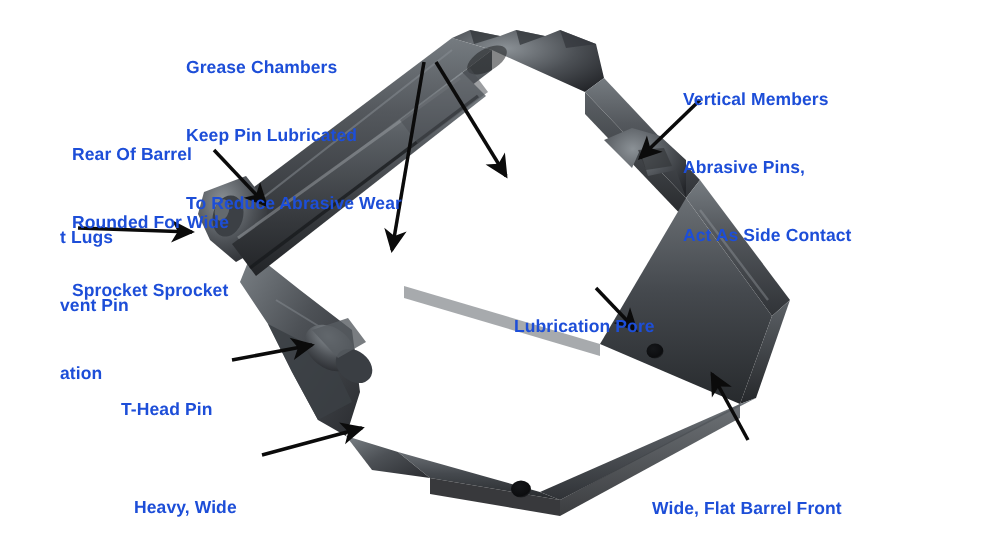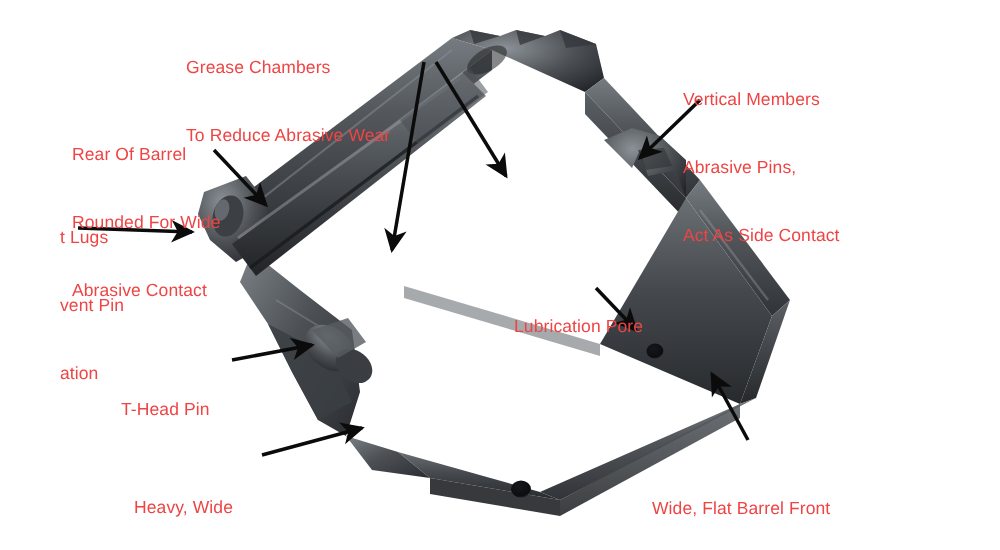--- a/index.html
+++ b/index.html
@@ -15,22 +15,22 @@
     background:#ffffff;
     overflow:hidden;
   }
   #art{
     position:absolute;
     left:0; top:0;
     width:1000px; height:550px;
   }
   .callout{
     position:absolute;
-    color:#ef4444;
-    font-weight:normal;
+    color:#1d4ed8;
+    font-weight:bold;
     font-size:17.5px;
     line-height:1.30;
     letter-spacing:.1px;
     white-space:pre;
     text-rendering:geometricPrecision;
   }
   
   .c-grease   { left:186px; top:10px;  }
   .c-vertical { left:683px; top:42px;  }
   .c-rear     { left:72px;  top:97px;  }
@@ -171,33 +171,34 @@
       <line x1="78" y1="228" x2="192" y2="232"></line>
       <line x1="596" y1="288" x2="636" y2="330"></line>
       <line x1="232" y1="360" x2="312" y2="345"></line>
       <line x1="262" y1="455" x2="362" y2="428"></line>
       <line x1="748" y1="440" x2="712" y2="374"></line>
     </g>
   </svg>
 
   <div class="callout c-grease">
     <div>Grease Chambers</div>
+    <div>Keep Pin Lubricated</div>
     <div>To Reduce Abrasive Wear</div>
   </div>
 
   <div class="callout c-vertical">
     <div>Vertical Members</div>
     <div>Abrasive Pins,</div>
     <div>Act As Side Contact</div>
   </div>
 
   <div class="callout c-rear">
     <div>Rear Of Barrel</div>
     <div>Rounded For Wide</div>
-    <div>Abrasive Contact</div>
+    <div>Sprocket Sprocket</div>
   </div>
 
   <div class="callout c-lugs">
     <div>t Lugs</div>
     <div>vent Pin</div>
     <div>ation</div>
   </div>
 
   <div class="callout c-lub">
     <div>Lubrication Pore</div>

